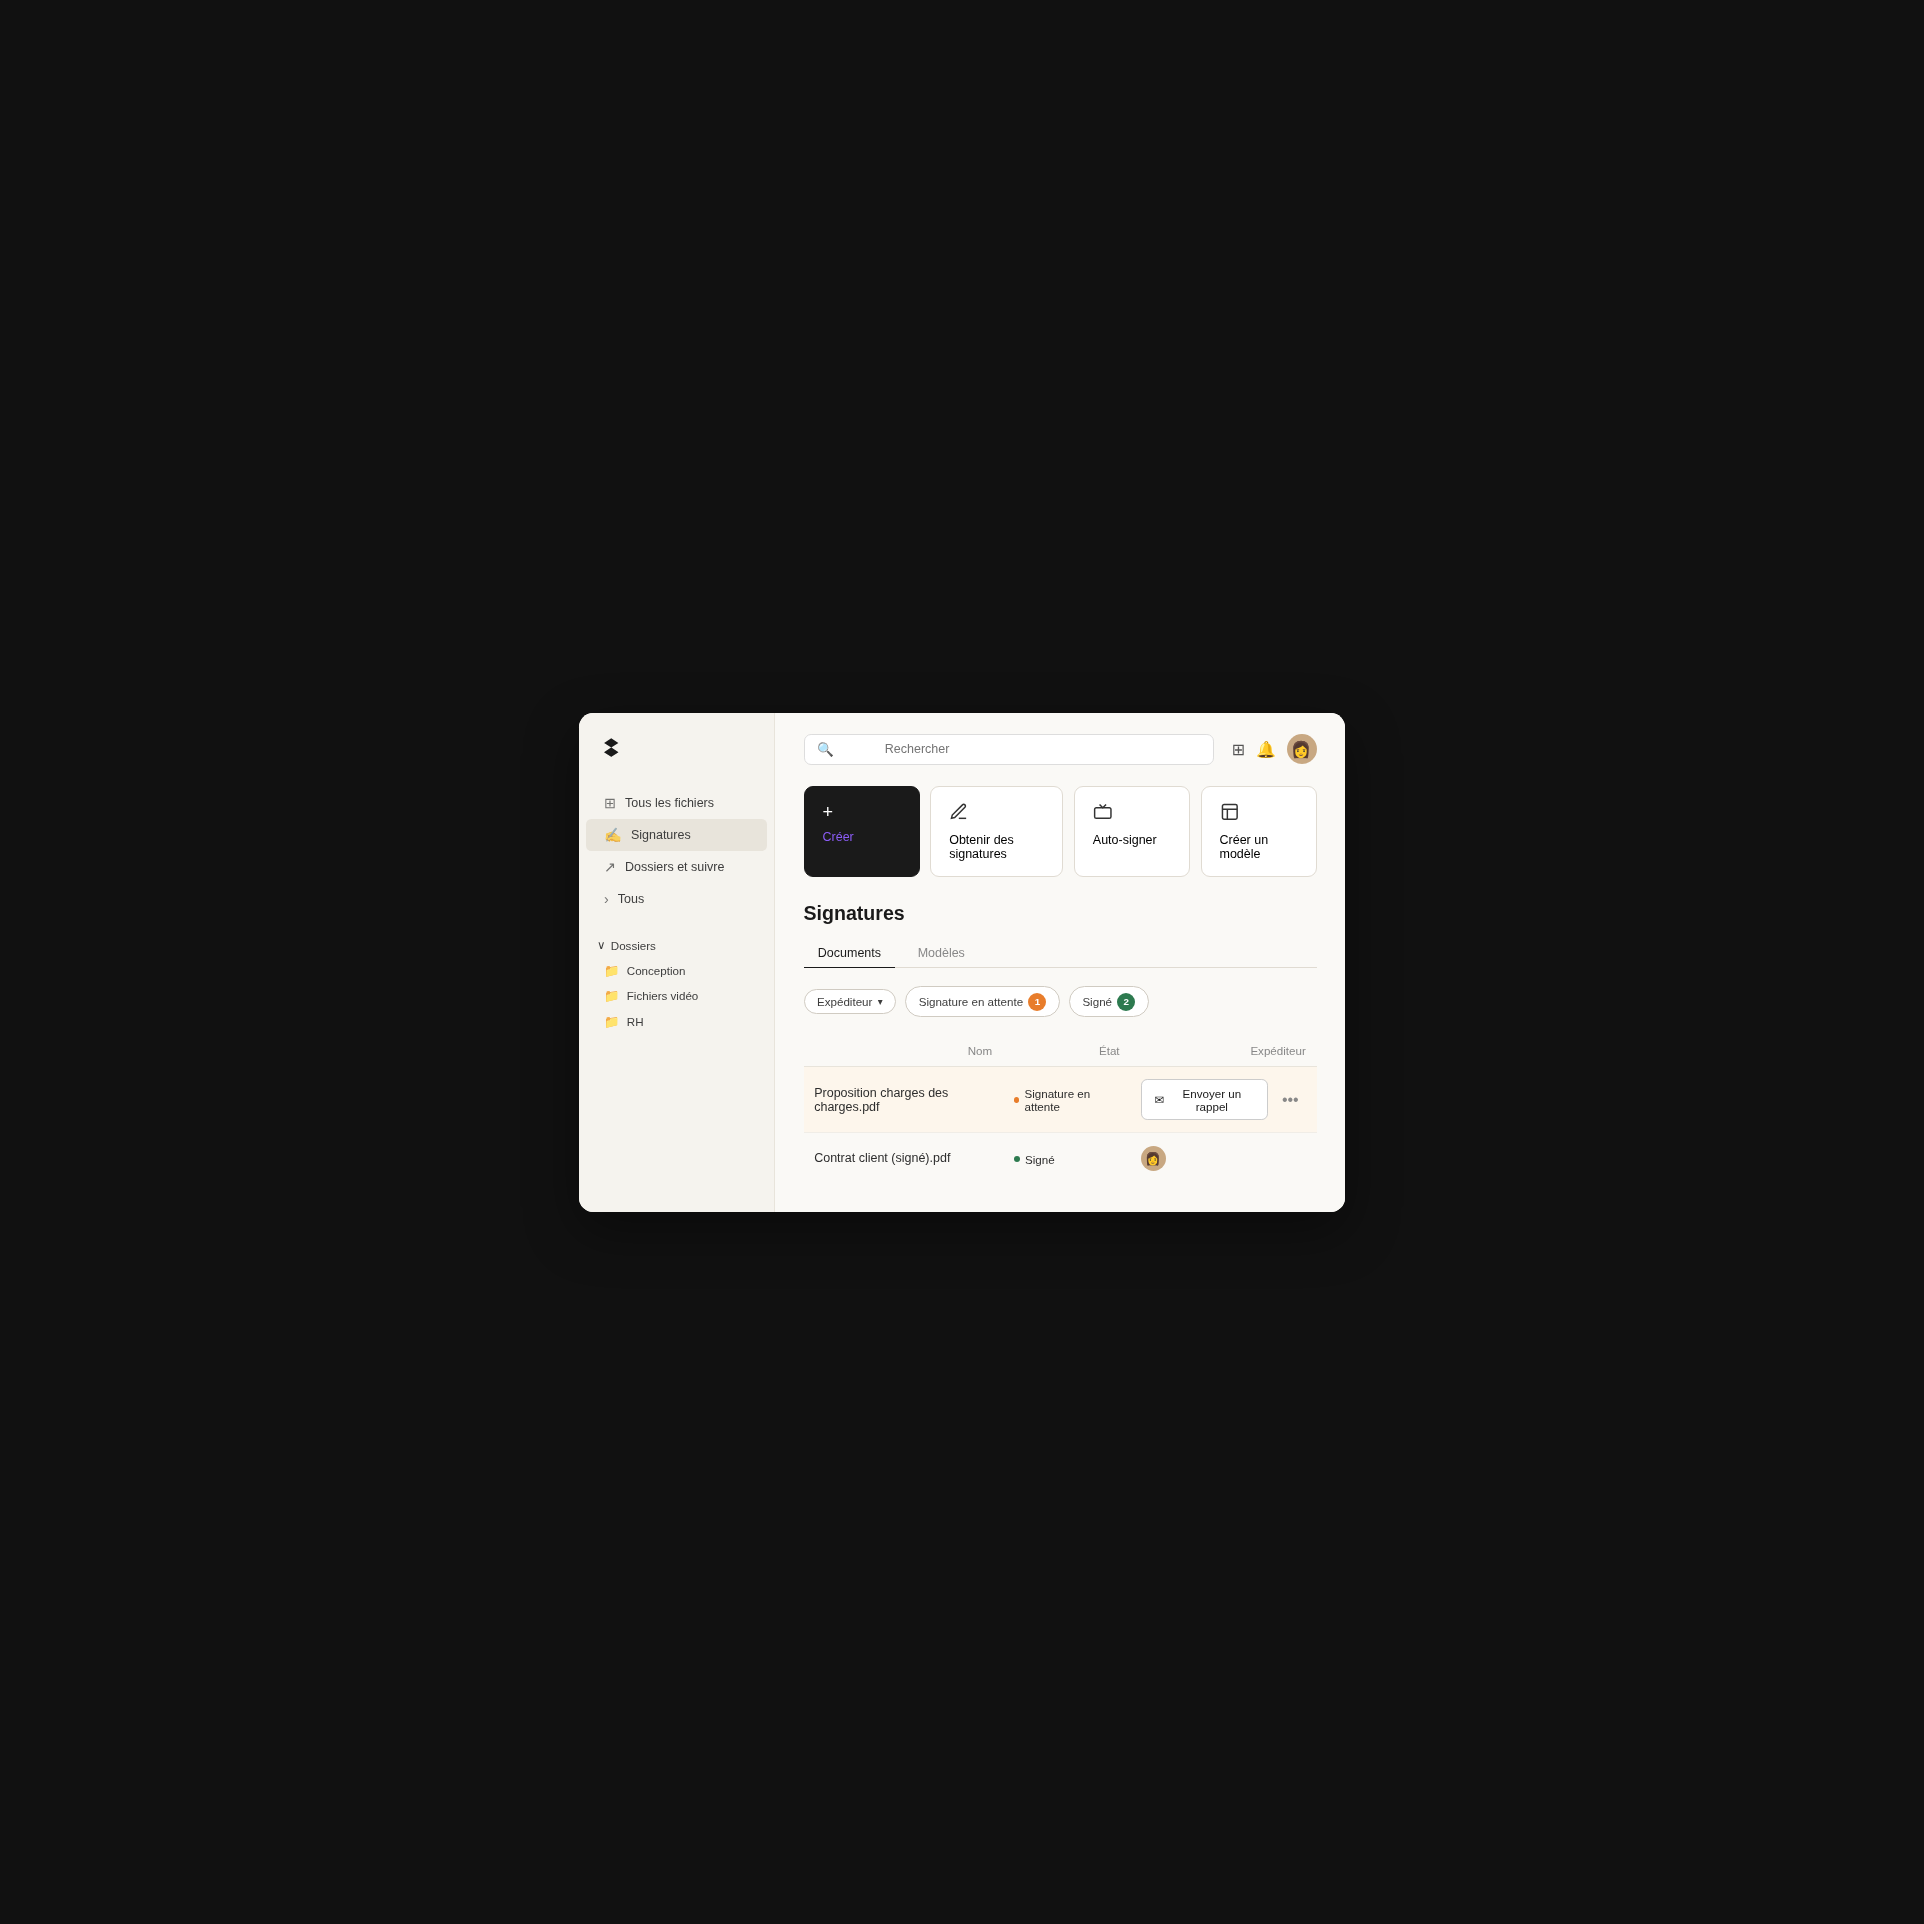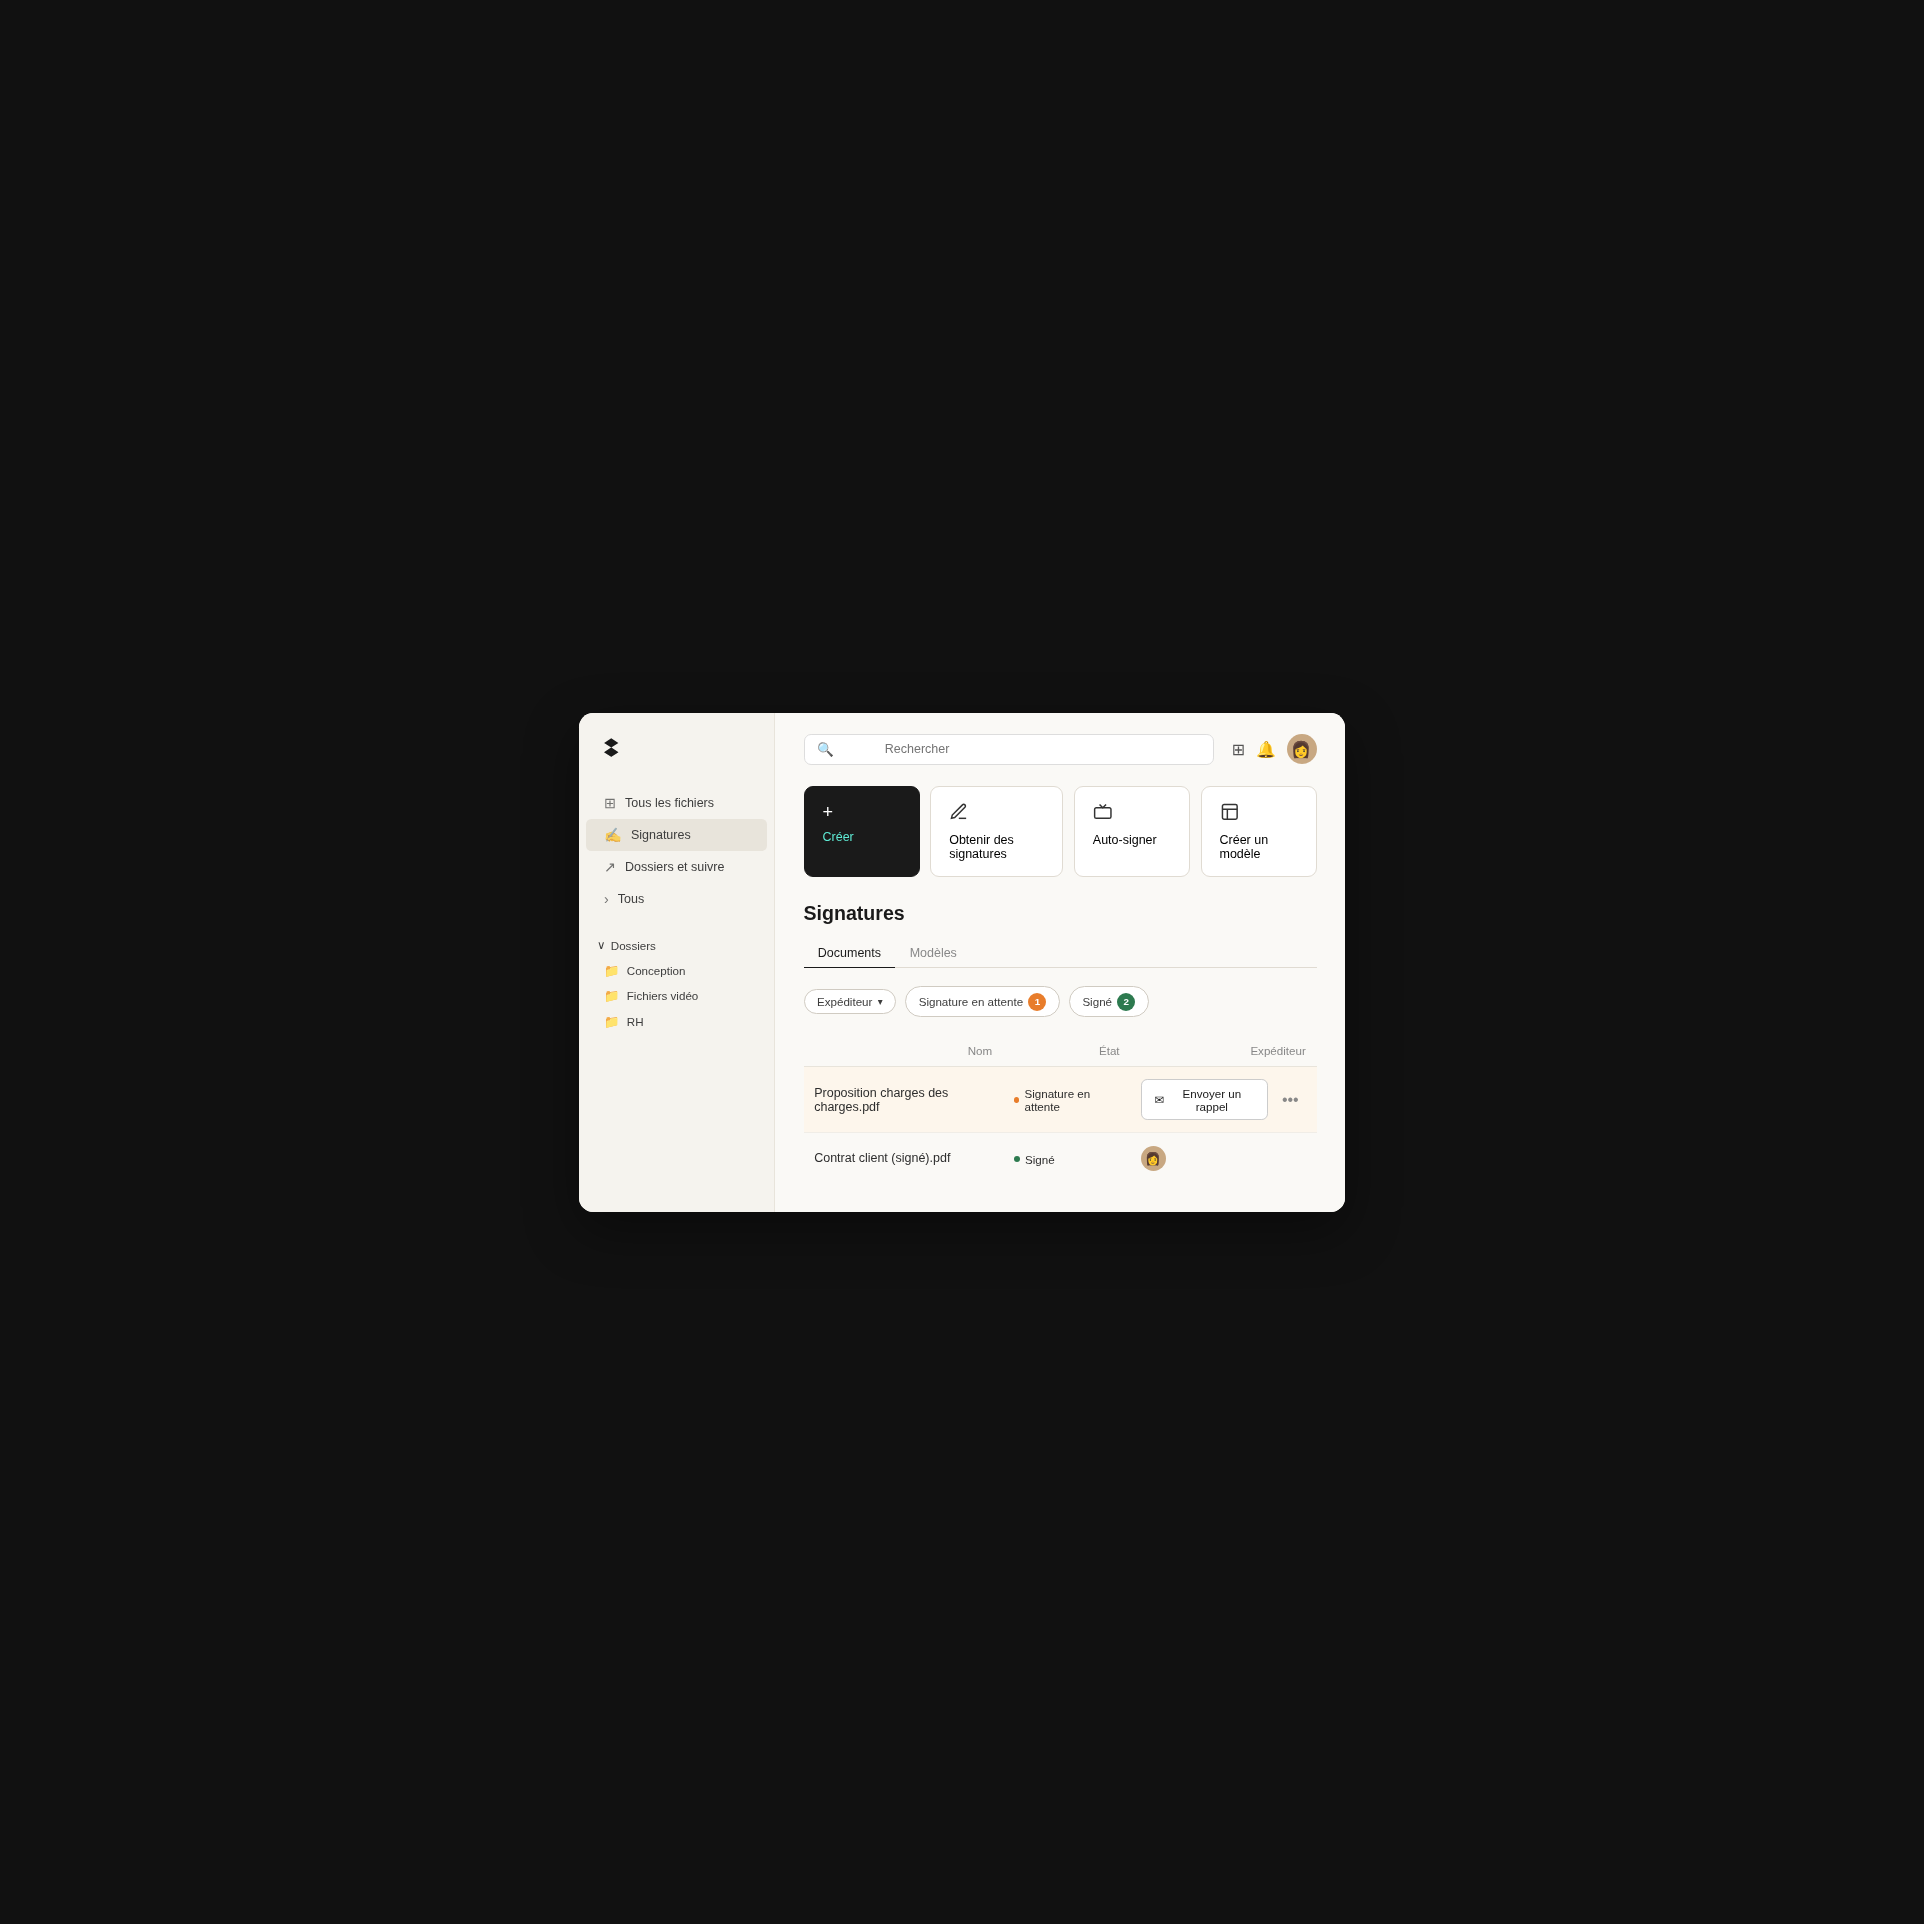--- a/index.html
+++ b/index.html
@@ -150,32 +150,32 @@
       min-width: 116px;
       transition: background 0.15s;
     }
     .action-card.primary {
       background: #1a1a1a;
       color: #fff;
       border-color: #1a1a1a;
     }
     .action-card-icon { font-size: 18px; }
     .action-card-label { font-size: 12.5px; font-weight: 500; }
-    .action-card.primary .action-card-label { color: #5eead4; }
+    .action-card.primary .action-card-label { color: #8b5cf6; }
     
     .page-title {
       font-size: 19.6px;
       font-weight: 700;
       color: #1a1a1a;
       margin-bottom: 14.3px;
     }
     
     .tabs {
       display: flex;
-      gap: 0;
+      gap: 8px;
       border-bottom: 0.9px solid #e0dbd2;
       margin-bottom: 18px;
     }
     .tab {
       padding: 7.1px 14.3px;
       font-size: 12.5px;
       cursor: pointer;
       color: #888;
       border-bottom: 1.8px solid transparent;
       margin-bottom: -0.9px;

